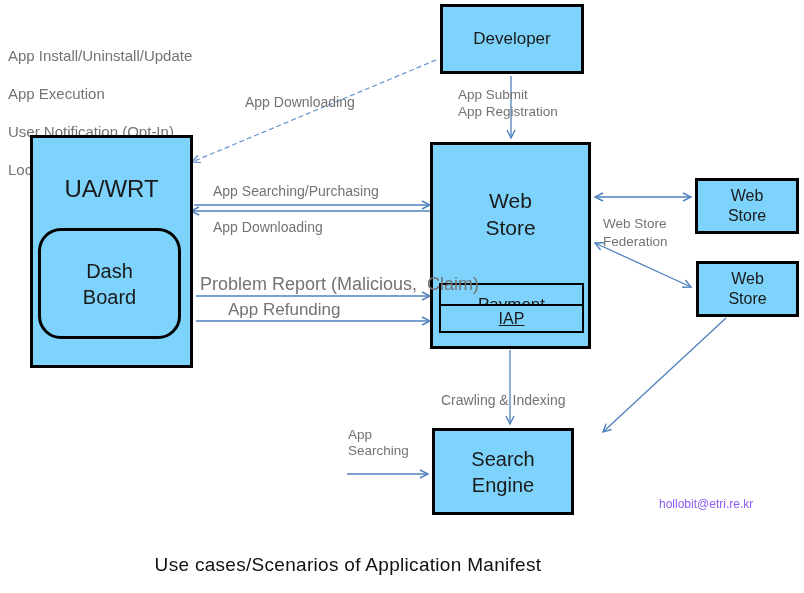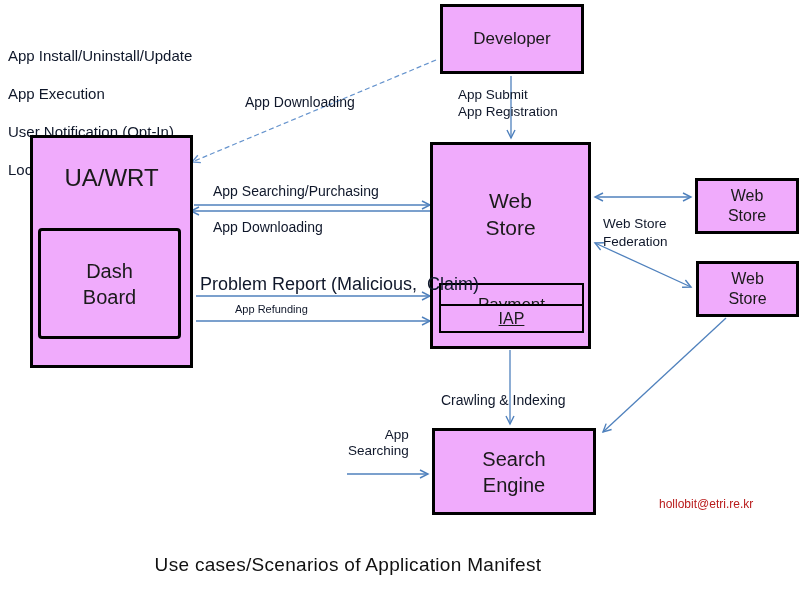--- a/index.html
+++ b/index.html
@@ -8,63 +8,63 @@
     position: relative;
     width: 804px;
     height: 593px;
     background: #ffffff;
     font-family: "Liberation Sans", sans-serif;
     color: #1a1a1a;
     overflow: hidden;
   }
   .box {
     position: absolute;
-    background: #f0abfc;
+    background: #7dd3fc;
     border: 3px solid #000;
     display: flex;
     align-items: center;
     justify-content: center;
     text-align: center;
   }
   .ml { white-space: pre-line; }
   .lbl {
     position: absolute;
     font-size: 14px;
     line-height: 17px;
-    color: #0f172a;
+    color: #737373;
     white-space: pre-line;
   }
   
   .developer { left: 440px; top: 4px; width: 144px; height: 70px; font-size: 17px; }
   .uawrt { left: 30px; top: 135px; width: 163px; height: 233px; border-width: 3.5px;
            align-items: flex-start; }
-  .uawrt .node-label { margin-top: 26px; font-size: 24px; }
+  .uawrt .node-label { margin-top: 37px; font-size: 24px; }
   .dashboard { left: 38px; top: 228px; width: 143px; height: 111px;
-               border-width: 3.5px; border-radius: 4px; font-size: 20px; line-height: 26px; }
+               border-width: 3.5px; border-radius: 23px; font-size: 20px; line-height: 26px; }
   .webstore { left: 430px; top: 142px; width: 161px; height: 207px; border-width: 3.5px;
               align-items: flex-start; }
   .webstore .node-label { margin-top: 42px; font-size: 21px; line-height: 27px; }
   .payment { left: 439px; top: 283px; width: 145px; height: 43px; border-width: 2.5px; font-size: 17px; }
   .iap { left: 439px; top: 304px; width: 145px; height: 29px; border-width: 2.5px; font-size: 16px; text-decoration: underline; }
   .webstore-r1 { left: 695px; top: 178px; width: 104px; height: 56px; font-size: 16px; line-height: 20px; }
   .webstore-r2 { left: 696px; top: 261px; width: 103px; height: 56px; font-size: 16px; line-height: 20px; }
-  .searchengine { left: 432px; top: 428px; width: 164px; height: 87px; border-width: 3.5px;
+  .searchengine { left: 432px; top: 428px; width: 142px; height: 87px; border-width: 3.5px;
                   font-size: 20px; line-height: 26px; }
   
   .features { left: 8px; top: 27px; font-size: 15px; line-height: 19px; }
   .lbl-dev-download { left: 245px; top: 94px; }
   .lbl-submit { left: 458px; top: 86px; font-size: 13.5px; }
   .lbl-search-purchase { left: 213px; top: 183px; }
   .lbl-download-mid { left: 213px; top: 219px; }
   .lbl-problem { left: 200px; top: 276px; font-size: 18px; white-space: pre; }
-  .lbl-refund { left: 235px; top: 301px; font-size: 11px; }
+  .lbl-refund { left: 228px; top: 301px; font-size: 17px; }
   .lbl-federation { left: 603px; top: 215px; font-size: 13.5px; line-height: 18px; }
   .lbl-crawling { left: 441px; top: 392px; }
-  .lbl-appsearch { left: 348px; top: 427px; font-size: 13.5px; line-height: 16px; text-align: right; }
-  .watermark { left: 659px; top: 496px; font-size: 12px; color: #b91c1c; }
+  .lbl-appsearch { left: 348px; top: 427px; font-size: 13.5px; line-height: 16px; }
+  .watermark { left: 659px; top: 496px; font-size: 12px; color: #8b5cf6; }
   .title { left: 0; top: 551px; width: 696px; text-align: center;
            font-size: 19px; line-height: 27px; letter-spacing: 0.3px; color: #111; }
   
   #arrows { position: absolute; left: 0; top: 0; width: 804px; height: 593px; pointer-events: none; }
 </style>
 </head>
 <body>
 
 <div id="stage">
 

